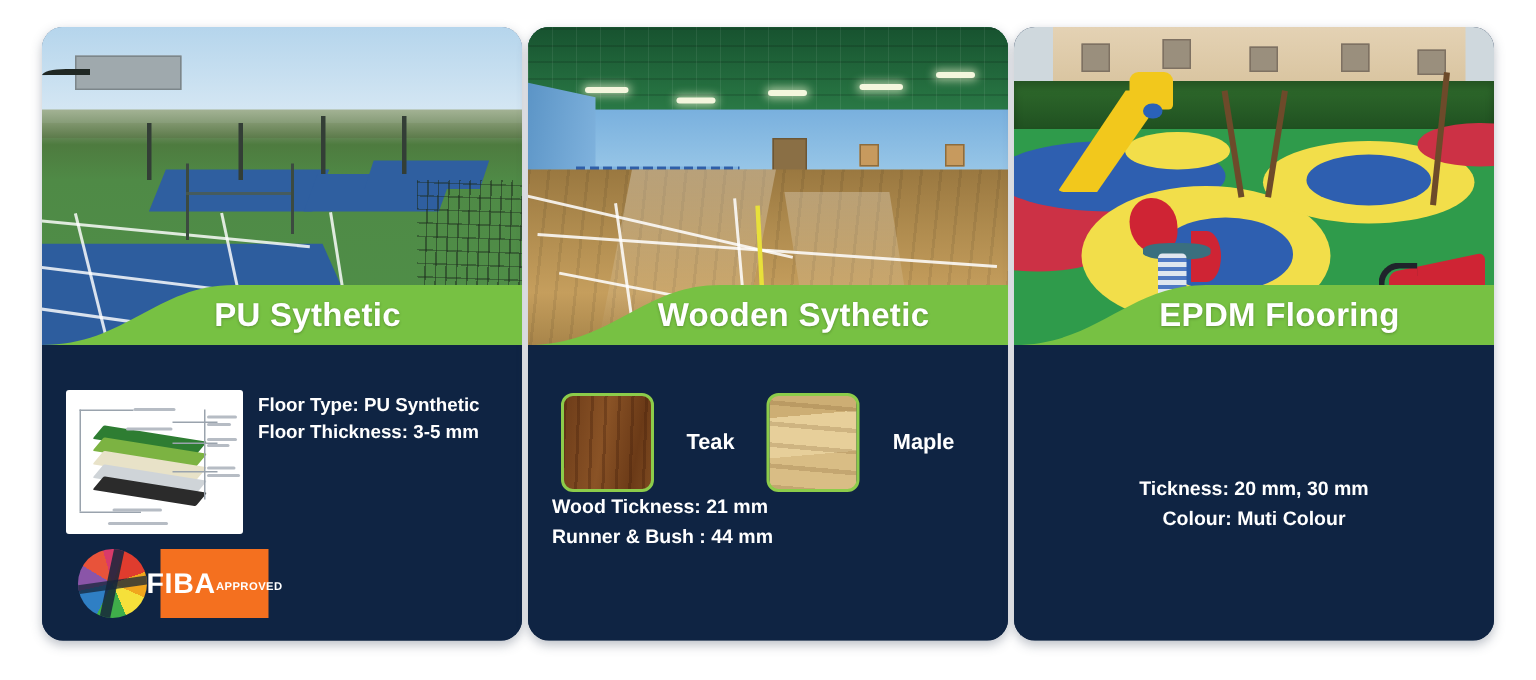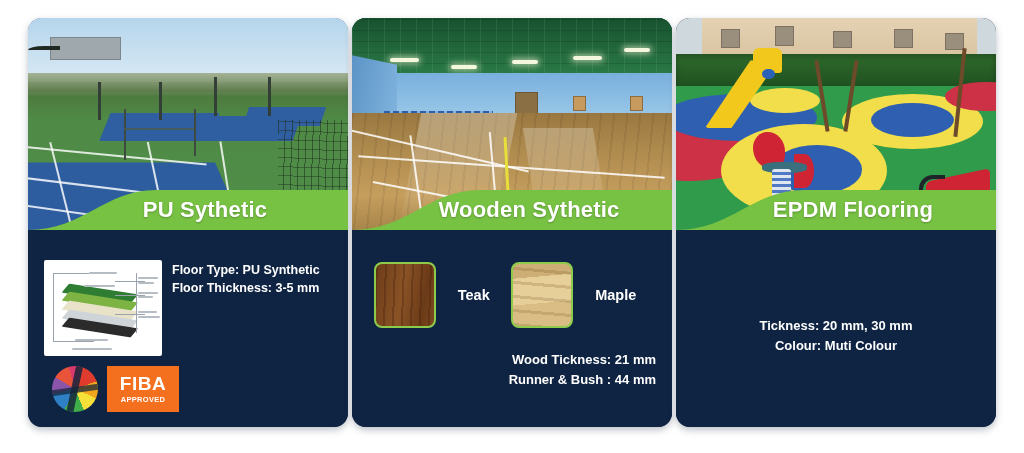--- a/index.html
+++ b/index.html
@@ -210,21 +210,21 @@
   .fiba-ball::before {
     content:""; position:absolute; left:50%; top:-10%; width:16%; height:120%;
     background:#16263a; transform: translateX(-50%) rotate(12deg); opacity:.85;
   }
   .fiba-ball::after {
     content:""; position:absolute; left:-10%; top:46%; width:120%; height:13%;
     background:#16263a; transform: rotate(-8deg); opacity:.75;
   }
   .fiba-box {
     width: 72px; height: 46px; background: #f4701f;
-    display: flex; flex-direction: column;
+    display: flex; 
     align-items: center; justify-content: center; line-height: 1;
   }
   .fiba-word { color:#fff; font-size: 19px; font-weight: bold; letter-spacing: .5px; }
   .fiba-sub { color:#fff; font-size: 7.5px; font-weight: bold; letter-spacing: .3px; margin-top: 3px; }
 
   
   .swatch-row { display: flex; align-items: center; gap: 6px; padding: 2px 4px 0 6px; }
   .swatch {
     width: 62px; height: 66px; border-radius: 8px;
     border: 2px solid #8ccc4a; overflow: hidden; flex: 0 0 62px;
@@ -233,21 +233,21 @@
     background:
       repeating-linear-gradient(92deg, rgba(60,25,8,.30) 0 2px, rgba(255,255,255,0) 2px 9px),
       linear-gradient(100deg, #6d3c19, #8a5326 45%, #6b3a17 80%, #7d4a20);
   }
   .sw-maple {
     background:
       repeating-linear-gradient(5deg, rgba(120,85,40,.22) 0 3px, rgba(255,255,255,0) 3px 14px),
       linear-gradient(175deg, #cdae74 0 22%, #e7cf9a 22% 62%, #d9bd85 62% 100%);
   }
   .sw-label { font-size: 14.5px; font-weight: bold; color:#fff; flex: 1 1 auto; text-align:center; }
-  .c2-specs { text-align:right; font-size: 13px; font-weight: bold; line-height: 1.5; margin-top: 22px; }
+  .c2-specs { text-align:left; font-size: 13px; font-weight: bold; line-height: 1.5; }
 
   
   .c3-specs { text-align:center; font-size: 13px; font-weight: bold; line-height: 1.55;
     margin-top: 56px; }
 </style>
 </head>
 <body>
 
 <div class="board">
 

